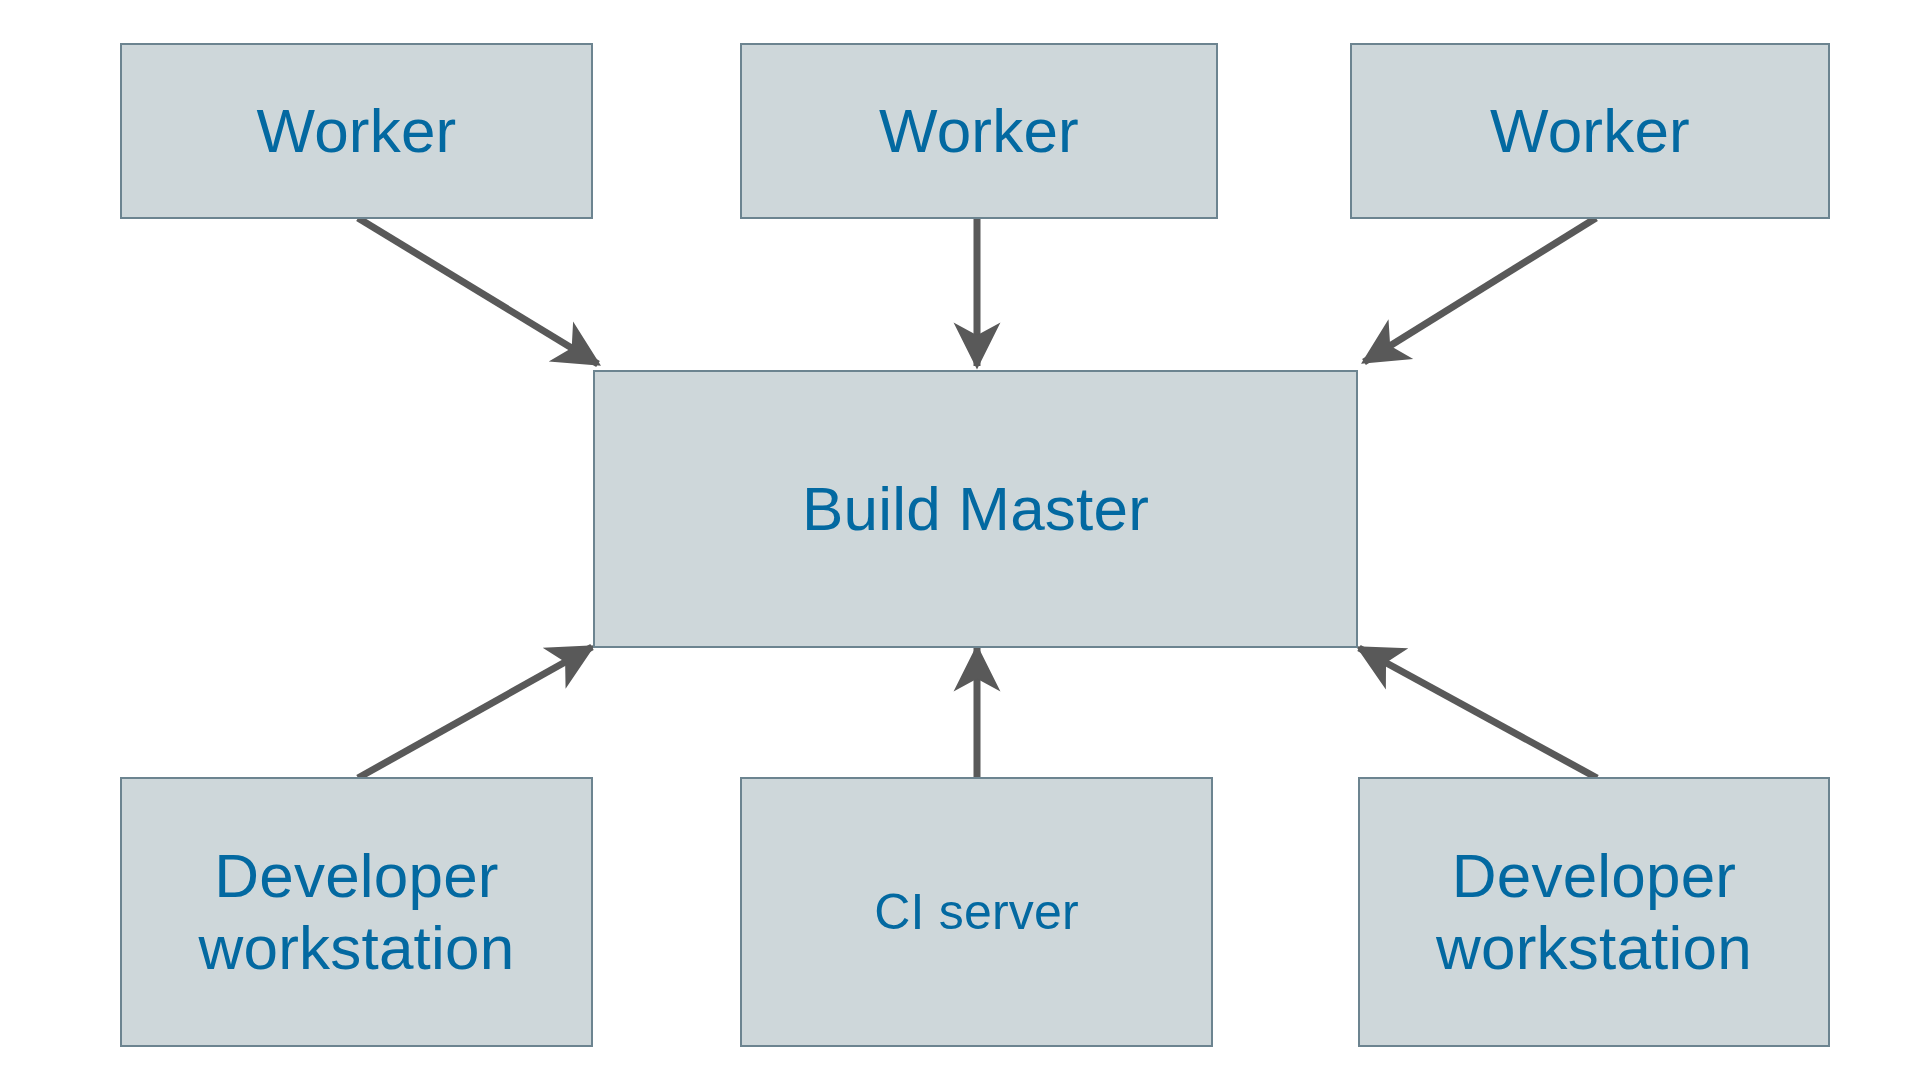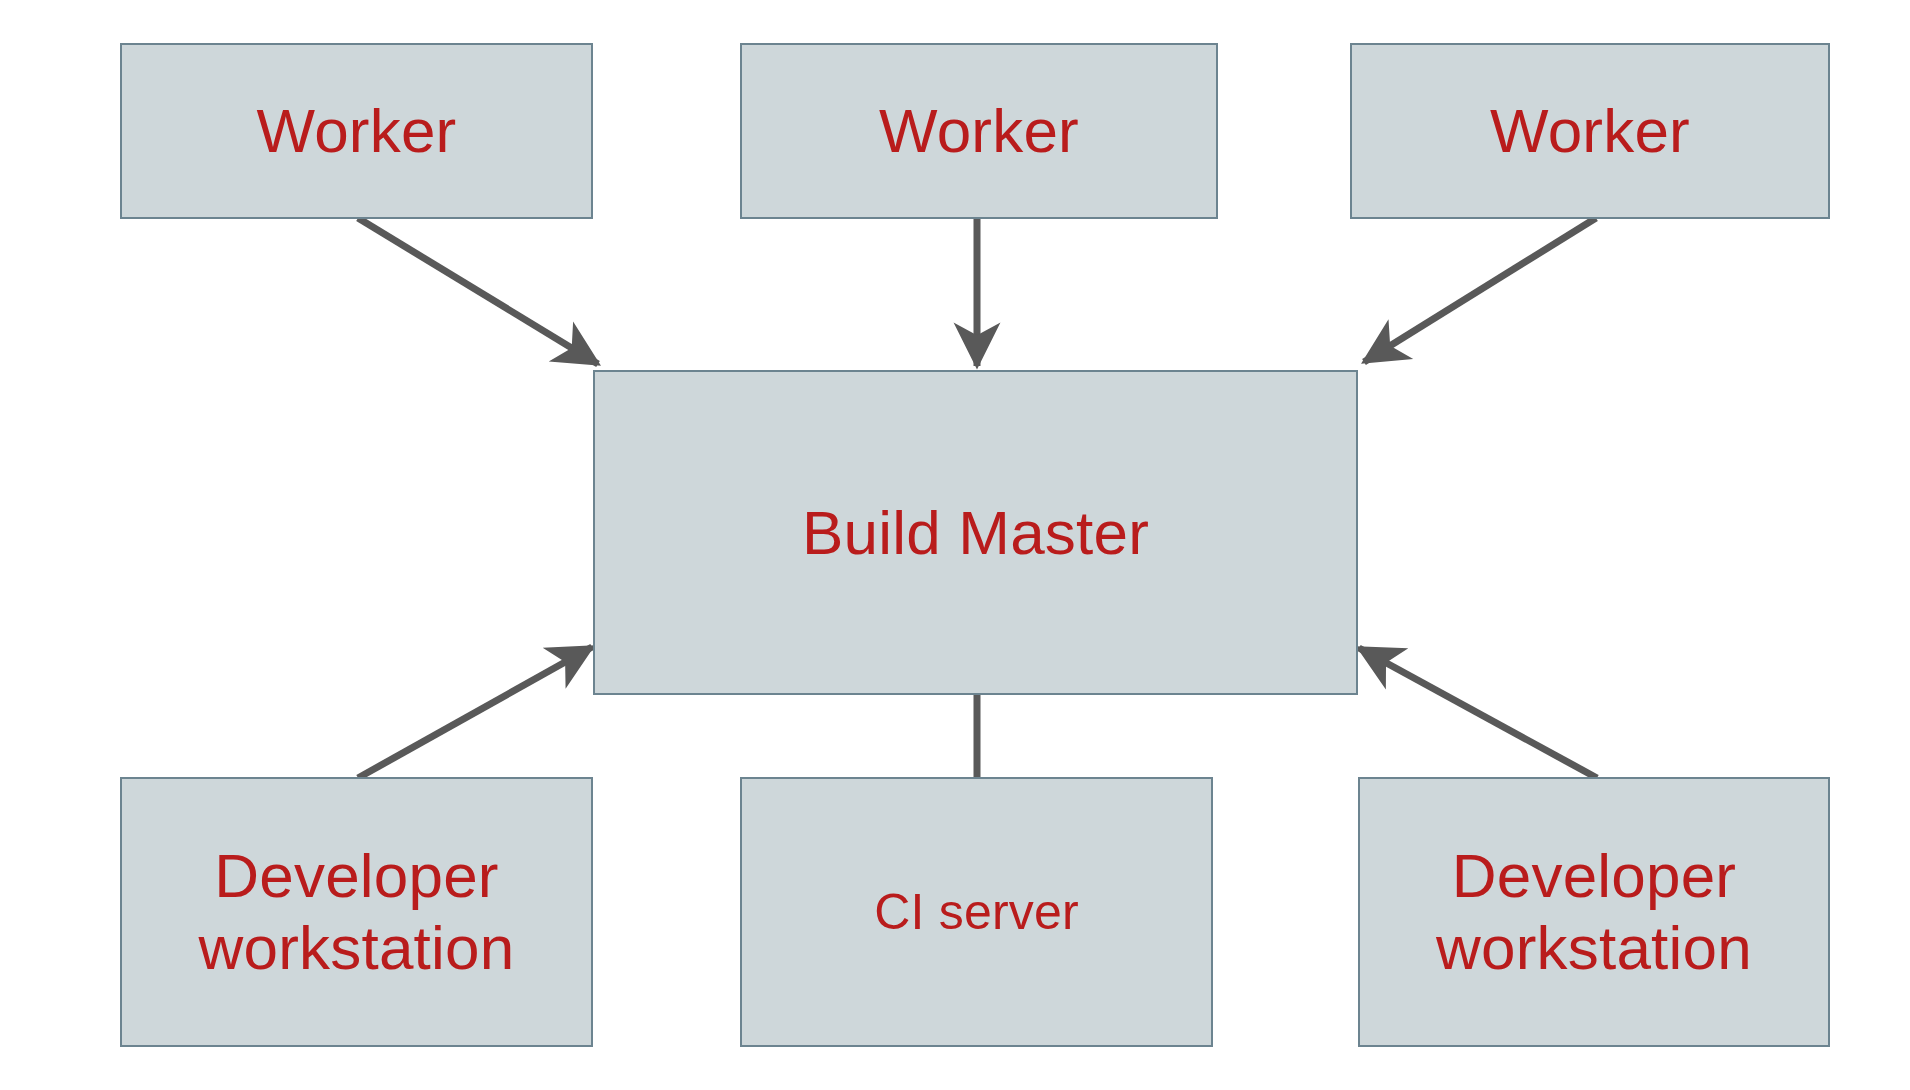--- a/index.html
+++ b/index.html
@@ -30,32 +30,32 @@
     position: absolute;
     box-sizing: border-box;
     background: #ced7da;
     border: 2px solid #6c8490;
     display: flex;
     align-items: center;
     justify-content: center;
     text-align: center;
   }
   .node-label {
-    color: #b91c1c;
+    color: #0369a1;
     font-weight: 400;
     line-height: 1.16;
     letter-spacing: 0.2px;
     white-space: pre-line;
     padding: 0 10px;
   }
   
   #node-worker-1  { left: 120px;  top: 43px;  width: 473px; height: 176px; }
   #node-worker-2  { left: 740px;  top: 43px;  width: 478px; height: 176px; }
   #node-worker-3  { left: 1350px; top: 43px;  width: 480px; height: 176px; }
-  #node-build-master { left: 593px; top: 370px; width: 765px; height: 325px; align-items: center; }
+  #node-build-master { left: 593px; top: 370px; width: 765px; height: 278px; align-items: center; }
   #node-dev-ws-left  { left: 120px;  top: 777px; width: 473px; height: 270px; }
   #node-ci-server    { left: 740px;  top: 777px; width: 473px; height: 270px; }
   #node-dev-ws-right { left: 1358px; top: 777px; width: 472px; height: 270px; }
 
   #node-worker-1 .node-label,
   #node-worker-2 .node-label,
   #node-worker-3 .node-label { font-size: 62px; }
   #node-build-master .node-label { font-size: 62px; }
   #node-dev-ws-left .node-label,
   #node-dev-ws-right .node-label { font-size: 62px; }

